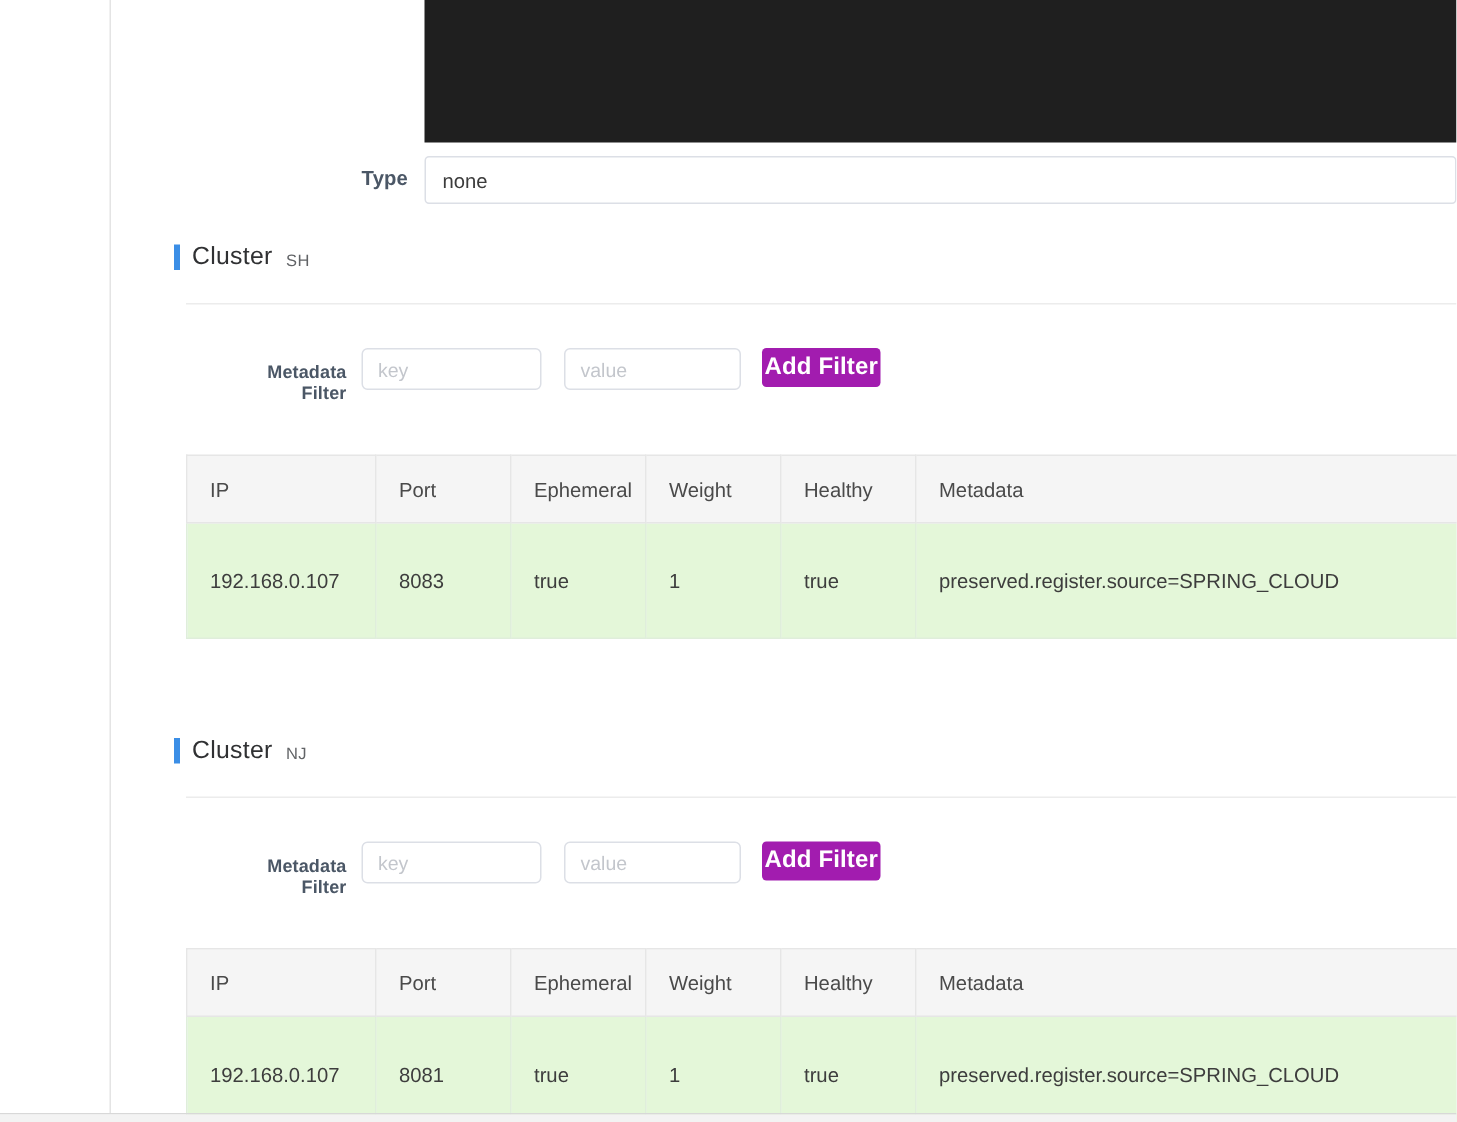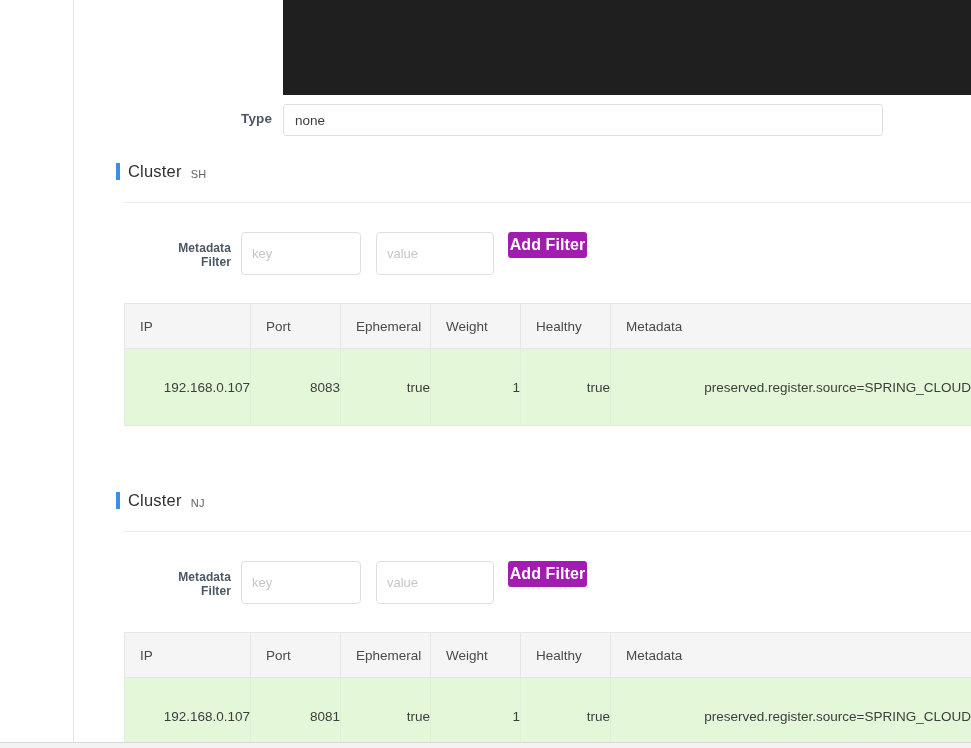--- a/index.html
+++ b/index.html
@@ -55,21 +55,21 @@
     text-align: right;
     font-size: 13.5px;
     font-weight: bold;
     color: #4b5766;
     letter-spacing: .1px;
   }
   .type-input {
     position: absolute;
     left: 159px;
     top: 0;
-    width: 600px;
+    width: 688px;
     height: 32px;
     border: 1px solid #dcdfe6;
     border-radius: 3px;
     background: #ffffff;
     font-family: "Liberation Sans", sans-serif;
     font-size: 13.5px;
     color: #3c3c3c;
     padding: 0 11px;
     line-height: 30px;
     outline: none;
@@ -130,21 +130,21 @@
     width: 83px;
     text-align: right;
     font-size: 12px;
     font-weight: bold;
     color: #4b5766;
     letter-spacing: .1px;
   }
   .filter-input {
     position: absolute;
     top: 0;
-    height: 43px;
+    height: 28px;
     border: 1px solid #dcdfe6;
     border-radius: 4px;
     background: #ffffff;
     font-family: "Liberation Sans", sans-serif;
     font-size: 13px;
     color: #3c3c3c;
     padding: 0 10px;
     outline: none;
   }
   .filter-input::placeholder { color: #c3c6cc; }
@@ -184,21 +184,21 @@
     text-align: left;
     padding-left: 15px;
     font-weight: normal;
     color: #4a4a4a;
     font-size: 13.5px;
   }
   .data-table td {
     height: 77px;
     background: #e4f7d9;
     border: 1px solid #dfeedb;
-    text-align: right;
+    text-align: left;
     padding-left: 15px;
     color: #3d3d3d;
     font-size: 13.5px;
   }
   .col-ip        { width: 126px; }
   .col-port      { width: 90px; }
   .col-ephemeral { width: 90px; }
   .col-weight    { width: 90px; }
   .col-healthy   { width: 90px; }
   .col-metadata  { width: 361px; }

